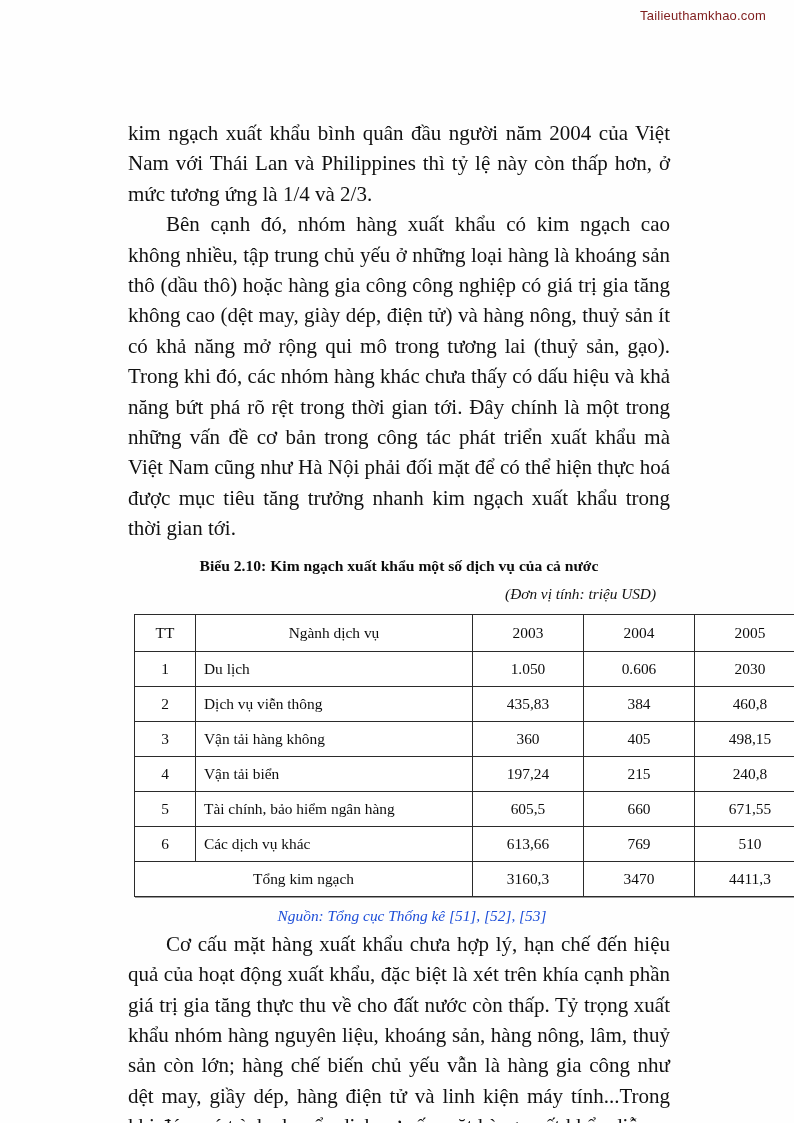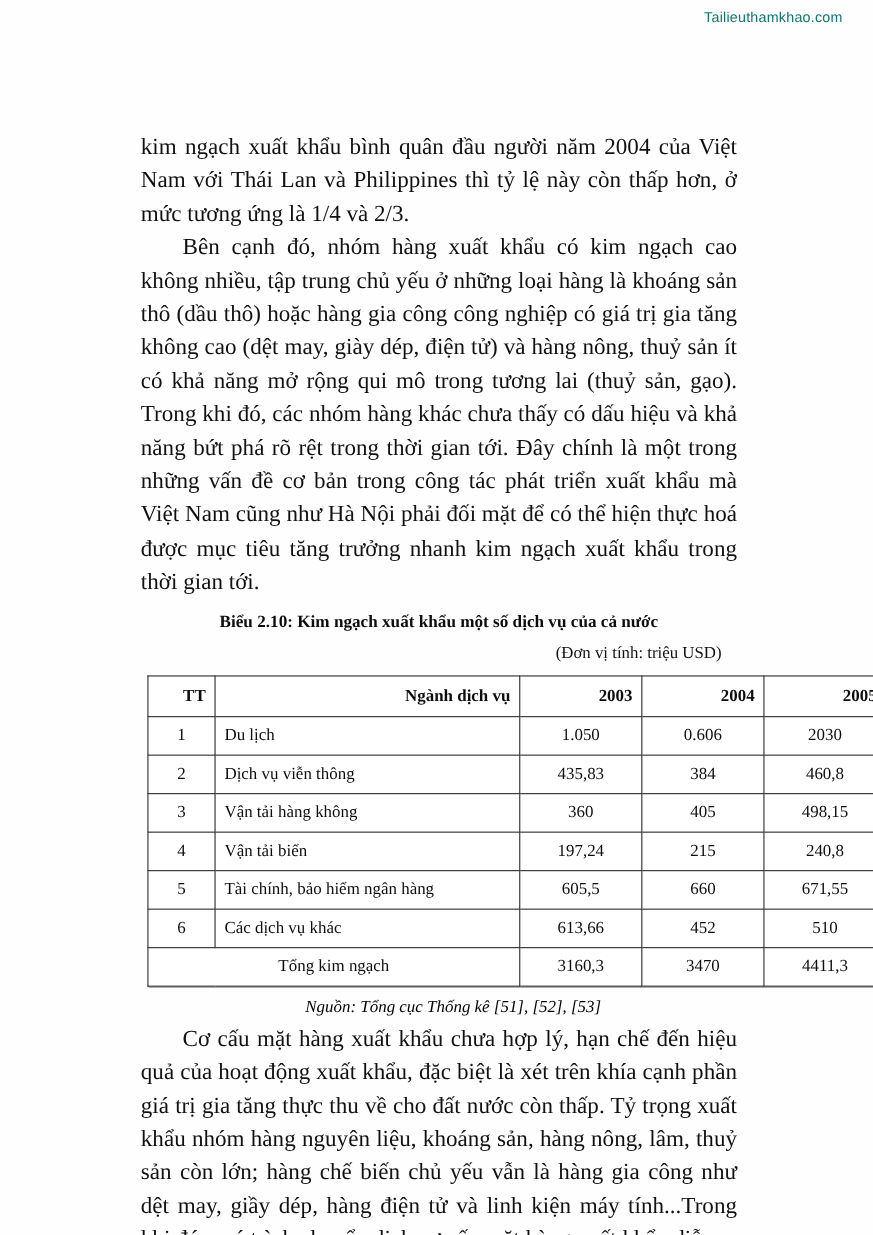--- a/index.html
+++ b/index.html
@@ -19,21 +19,21 @@
     position: absolute;
     inset: 0;
     background: #fefefe;
   }
   .watermark {
     position: absolute;
     top: 8px;
     right: 28px;
     font-family: "Liberation Sans", "DejaVu Sans", sans-serif;
     font-size: 13px;
-    color: #0f766e;
+    color: #7f1d1d;
     letter-spacing: 0.2px;
     user-select: none;
   }
   .page-number {
     position: absolute;
     top: 45px;
     left: 0;
     right: 0;
     text-align: center;
     font-size: 16px;
@@ -61,20 +61,21 @@
     text-align: center;
     font-size: 15.6px;
     font-weight: bold;
     line-height: 28px;
     color: #0d0d0d;
   }
   .table-unit {
     margin: 0;
     text-align: right;
     font-size: 15.3px;
+    font-style: italic;
     line-height: 28px;
     padding-right: 14px;
     color: #111111;
   }
   .table-wrap {
     margin-top: 6px;
     padding-left: 4px;
   }
   table.data-table {
     border-collapse: collapse;
@@ -89,40 +90,40 @@
     border: 1px solid #2b2b2b;
     font-size: 15.4px;
     line-height: 20px;
     height: 30px;
     padding: 2px 8px;
     color: #0d0d0d;
     font-weight: normal;
     vertical-align: middle;
   }
   table.data-table thead th {
-    font-weight: bold;
-    text-align: right;
+    font-weight: normal;
+    text-align: center;
     height: 32px;
   }
   .col-tt { width: 44px; text-align: center; }
   .col-name { width: 260px; text-align: left; }
   .col-year { width: 94px; text-align: center; }
   td.cell-tt { text-align: center; }
   td.cell-name { text-align: left; }
   td.cell-num { text-align: center; }
   td.cell-total-label {
     text-align: center;
   }
   .source-line {
     margin: 6px 0 0 0;
     text-align: center;
     font-size: 15.4px;
     font-style: italic;
     line-height: 26px;
-    color: #000000;
+    color: #1d4ed8;
     padding-left: 26px;
   }
 </style>
 </head>
 <body>
 
 <div class="page">
 
   <div class="watermark">Tailieuthamkhao.com</div>
 
@@ -181,21 +182,21 @@
             <td class="cell-tt">5</td>
             <td class="cell-name">Tài chính, bảo hiểm ngân hàng</td>
             <td class="cell-num">605,5</td>
             <td class="cell-num">660</td>
             <td class="cell-num">671,55</td>
           </tr>
           <tr>
             <td class="cell-tt">6</td>
             <td class="cell-name">Các dịch vụ khác</td>
             <td class="cell-num">613,66</td>
-            <td class="cell-num">452</td>
+            <td class="cell-num">769</td>
             <td class="cell-num">510</td>
           </tr>
           <tr>
             <td class="cell-total-label" colspan="2">Tổng kim ngạch</td>
             <td class="cell-num">3160,3</td>
             <td class="cell-num">3470</td>
             <td class="cell-num">4411,3</td>
           </tr>
         </tbody>
       </table>

